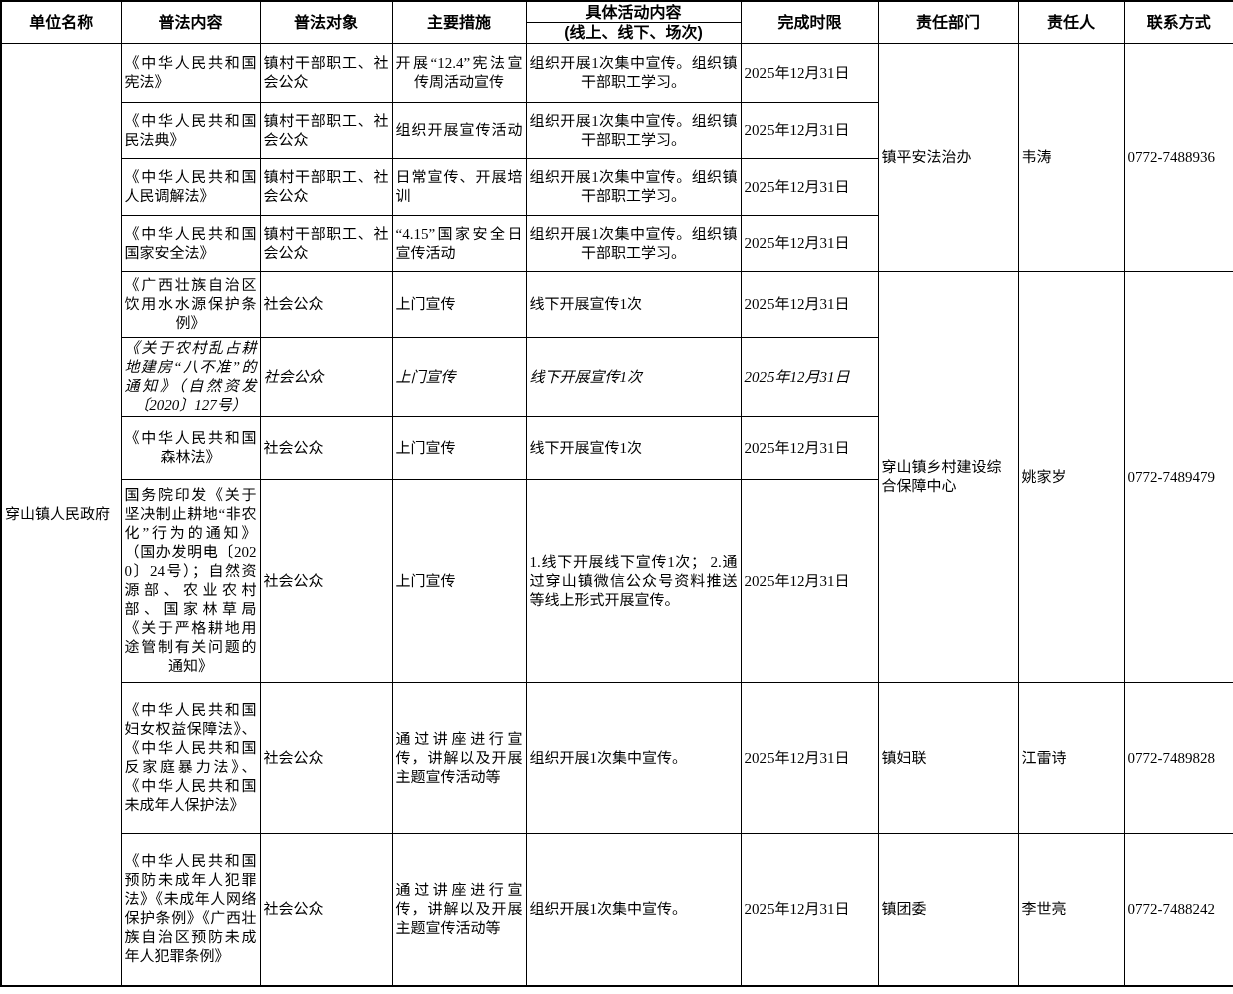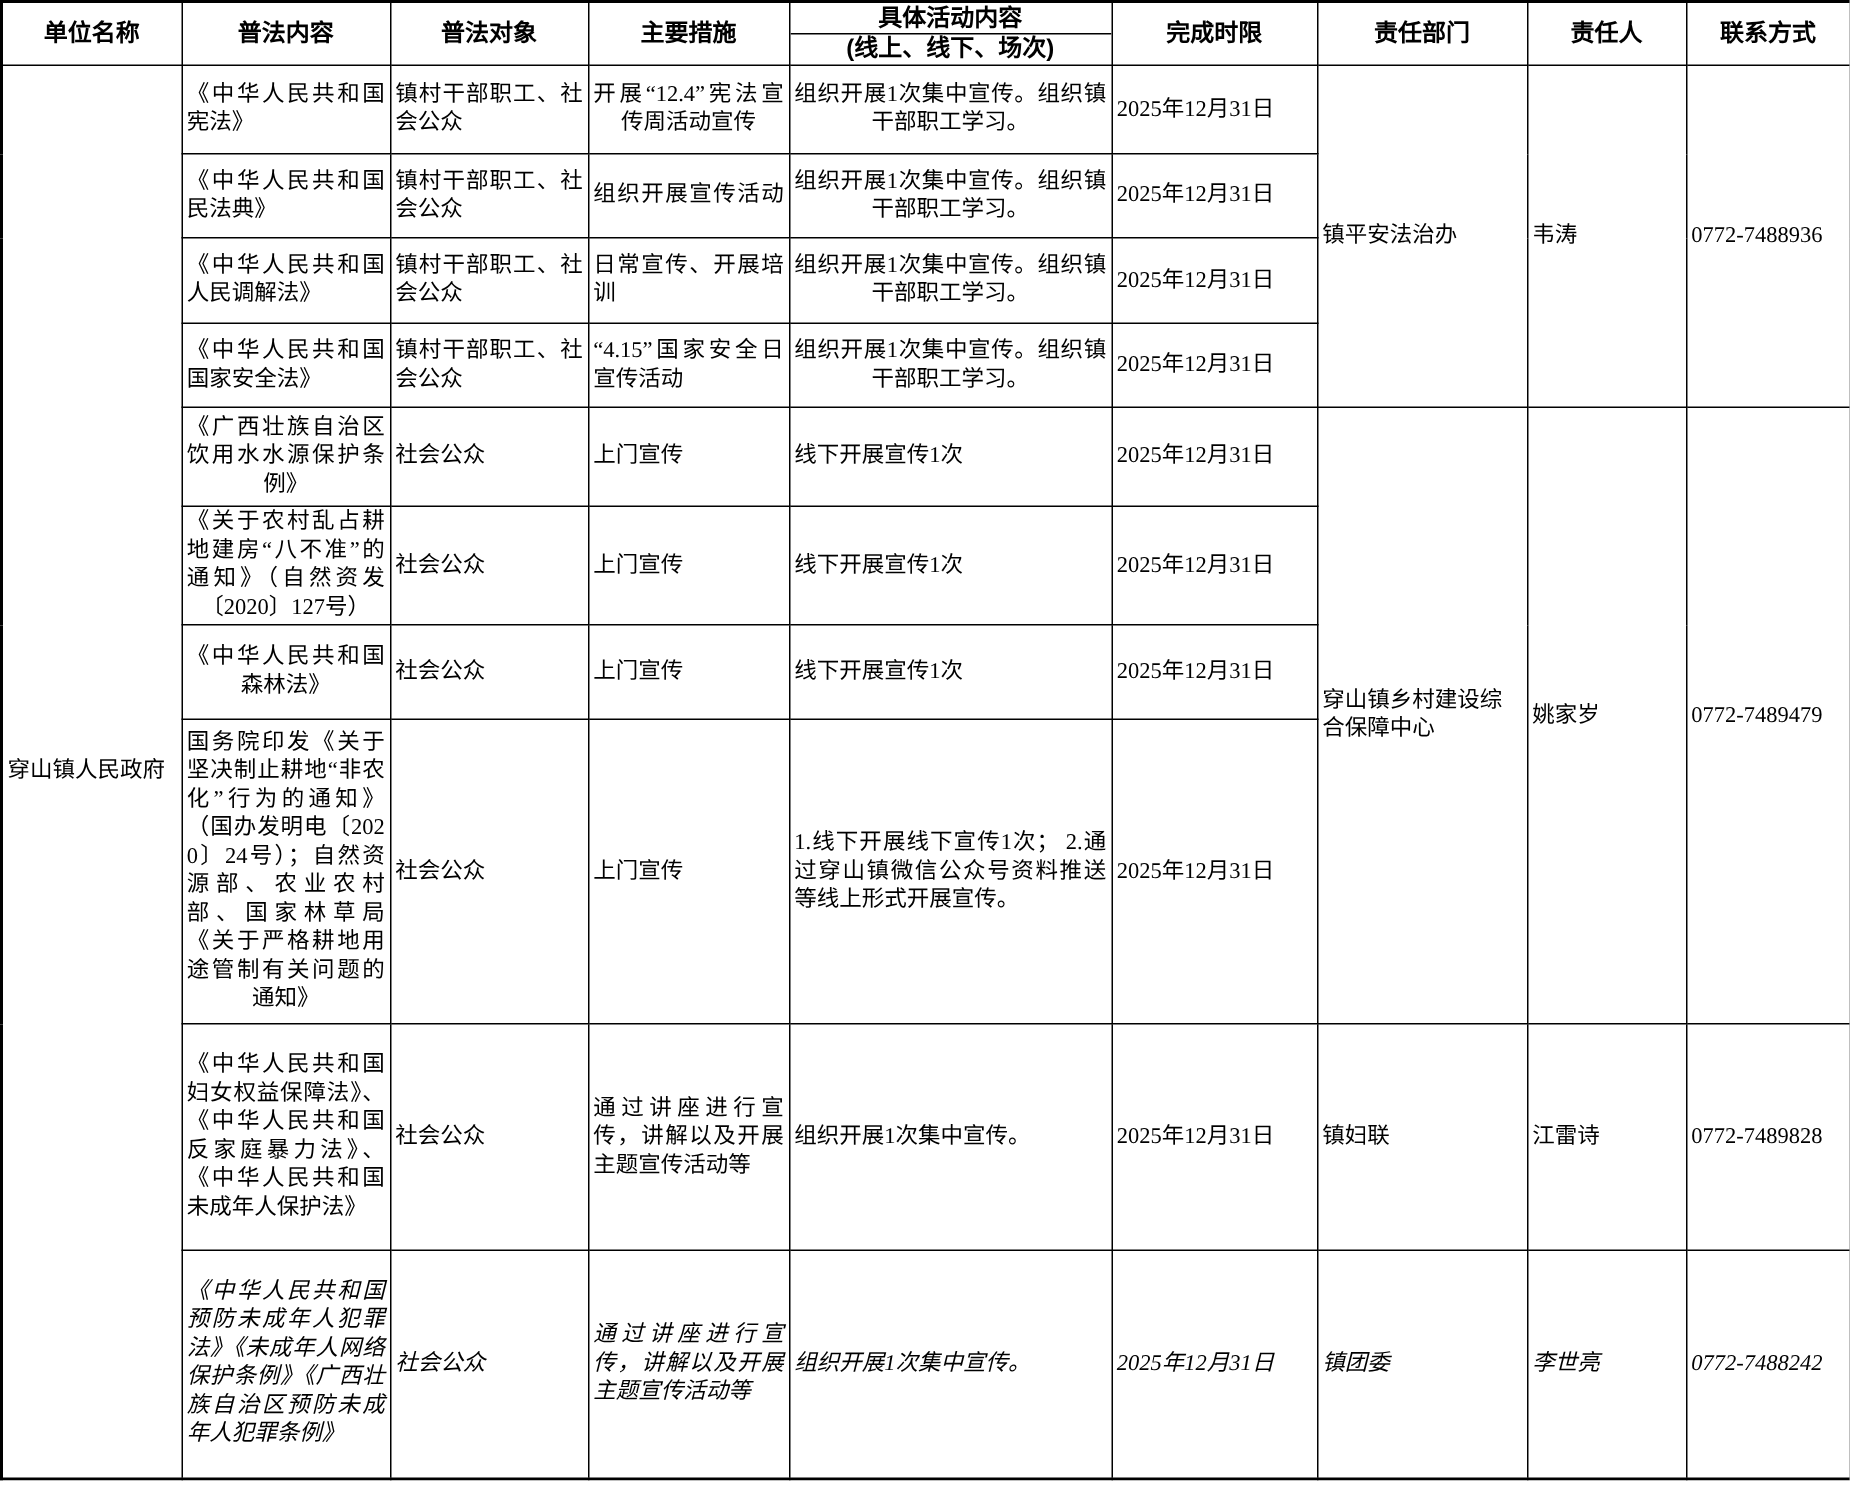--- a/index.html
+++ b/index.html
@@ -53,25 +53,25 @@
     text-align: left;
     white-space: nowrap;
     padding: 1px 1px;
   }
   
   tr.r0  { height: 59px; }
   tr.r1  { height: 56px; }
   tr.r2  { height: 57px; }
   tr.r3  { height: 56px; }
   tr.r4  { height: 66px; }
-  tr.r5  { height: 68px; }
+  tr.r5  { height: 68px; font-style: italic; }
   tr.r6  { height: 63px; border-radius: 25px; }
   tr.r7  { height: 203px; }
   tr.r8  { height: 151px; }
-  tr.r9  { height: 152px; font-style: italic; }
+  tr.r9  { height: 152px; }
 </style>
 </head>
 <body>
 
 <div class="doc">
 <table class="plan">
   <colgroup>
     <col style="width:120px">
         <col style="width:139px">
         <col style="width:132px">

